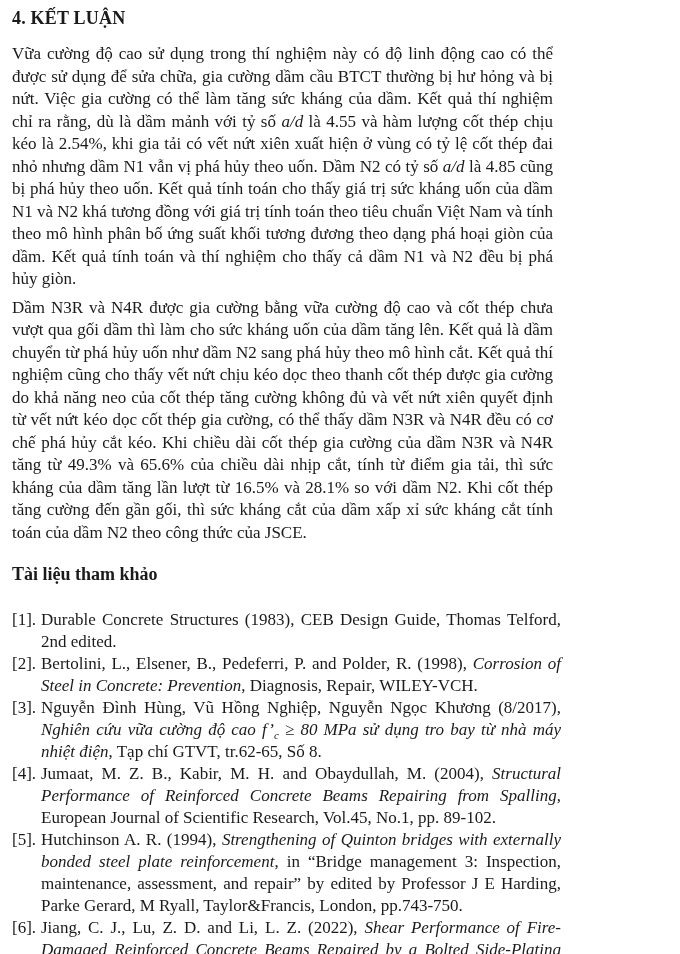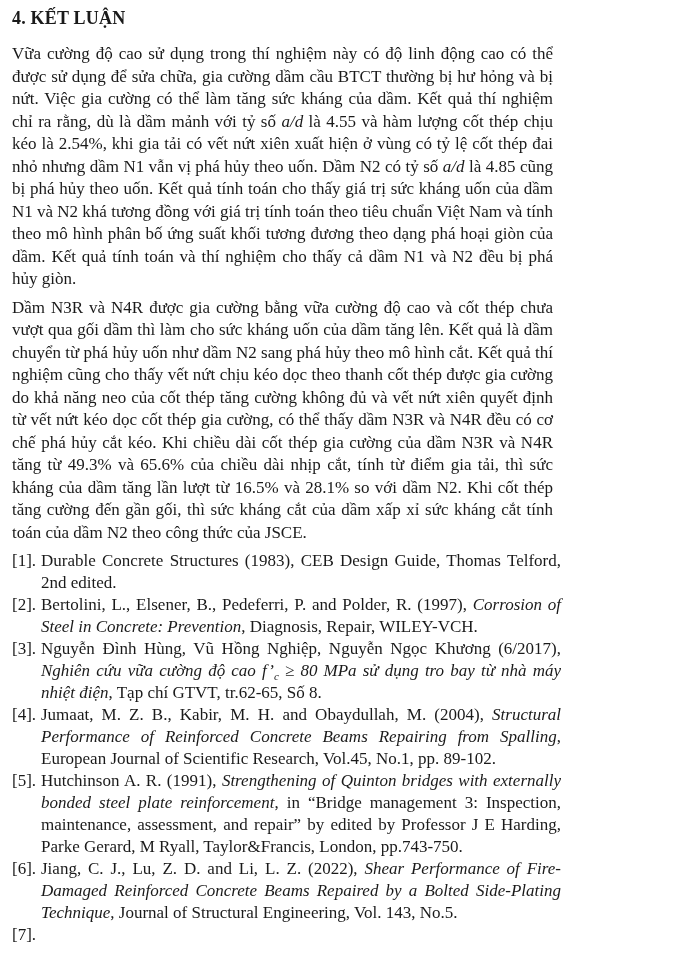--- a/index.html
+++ b/index.html
@@ -66,41 +66,42 @@
 <body>
 
 <div class="page">
 
   <h1 class="sec-title">4. KẾT LUẬN</h1>
 
   <p class="para"><span>Vữa cường độ cao sử dụng trong thí nghiệm này có độ linh động cao có thể được sử dụng để sửa chữa, gia cường dầm cầu BTCT thường bị hư hỏng và bị nứt. Việc gia cường có thể làm tăng sức kháng của dầm. Kết quả thí nghiệm chỉ ra rằng, dù là dầm mảnh với tỷ số </span><span style="font-style: italic;">a/d</span><span> là 4.55 và hàm lượng cốt thép chịu kéo là 2.54%, khi gia tải có vết nứt xiên xuất hiện ở vùng có tỷ lệ cốt thép đai nhỏ nhưng dầm N1 vẫn vị phá hủy theo uốn. Dầm N2 có tỷ số </span><span style="font-style: italic;">a/d</span><span> là 4.85 cũng bị phá hủy theo uốn. Kết quả tính toán cho thấy giá trị sức kháng uốn của dầm N1 và N2 khá tương đồng với giá trị tính toán theo tiêu chuẩn Việt Nam và tính theo mô hình phân bố ứng suất khối tương đương theo dạng phá hoại giòn của dầm. Kết quả tính toán và thí nghiệm cho thấy cả dầm N1 và N2 đều bị phá hủy giòn.</span></p>
 
   <p class="para"><span>Dầm N3R và N4R được gia cường bằng vữa cường độ cao và cốt thép chưa vượt qua gối dầm thì làm cho sức kháng uốn của dầm tăng lên. Kết quả là dầm chuyển từ phá hủy uốn như dầm N2 sang phá hủy theo mô hình cắt. Kết quả thí nghiệm cũng cho thấy vết nứt chịu kéo dọc theo thanh cốt thép được gia cường do khả năng neo của cốt thép tăng cường không đủ và vết nứt xiên quyết định từ vết nứt kéo dọc cốt thép gia cường, có thể thấy dầm N3R và N4R đều có cơ chế phá hủy cắt kéo. Khi chiều dài cốt thép gia cường của dầm N3R và N4R tăng từ 49.3% và 65.6% của chiều dài nhịp cắt, tính từ điểm gia tải, thì sức kháng của dầm tăng lần lượt từ 16.5% và 28.1% so với dầm N2. Khi cốt thép tăng cường đến gần gối, thì sức kháng cắt của dầm xấp xỉ sức kháng cắt tính toán của dầm N2 theo công thức của JSCE.</span></p>
 
+  <h2 class="ref-title">Tài liệu tham khảo</h2>
 
   <ol class="refs">
     <li class="ref">
       <span class="marker">[1].</span>
       <span class="ref-text"><span>Durable Concrete Structures (1983), </span><span style="">CEB Design Guide</span><span>, Thomas Telford, 2nd edited.</span></span>
     </li>
     <li class="ref">
       <span class="marker">[2].</span>
-      <span class="ref-text"><span>Bertolini, L., Elsener, B., Pedeferri, P. and Polder, R. (1997), </span><span style="font-style: italic;">Corrosion of Steel in Concrete: Prevention</span><span>, Diagnosis, Repair, WILEY-VCH.</span></span>
+      <span class="ref-text"><span>Bertolini, L., Elsener, B., Pedeferri, P. and Polder, R. (1998), </span><span style="font-style: italic;">Corrosion of Steel in Concrete: Prevention</span><span>, Diagnosis, Repair, WILEY-VCH.</span></span>
     </li>
     <li class="ref">
       <span class="marker">[3].</span>
-      <span class="ref-text"><span>Nguyễn Đình Hùng, Vũ Hồng Nghiệp, Nguyễn Ngọc Khương (6/2017), </span><span style="font-style: italic;">Nghiên cứu vữa cường độ cao f’</span><sub style="font-style: italic;">c</sub><span style="font-style: italic;"> ≥ 80 MPa sử dụng tro bay từ nhà máy nhiệt điện</span><span>, Tạp chí GTVT, tr.62-65, Số 8.</span></span>
+      <span class="ref-text"><span>Nguyễn Đình Hùng, Vũ Hồng Nghiệp, Nguyễn Ngọc Khương (8/2017), </span><span style="font-style: italic;">Nghiên cứu vữa cường độ cao f’</span><sub style="font-style: italic;">c</sub><span style="font-style: italic;"> ≥ 80 MPa sử dụng tro bay từ nhà máy nhiệt điện</span><span>, Tạp chí GTVT, tr.62-65, Số 8.</span></span>
     </li>
     <li class="ref">
       <span class="marker">[4].</span>
       <span class="ref-text"><span>Jumaat, M. Z. B., Kabir, M. H. and Obaydullah, M. (2004), </span><span style="font-style: italic;">Structural Performance of Reinforced Concrete Beams Repairing from Spalling</span><span>, European Journal of Scientific Research, Vol.45, No.1, pp. 89-102.</span></span>
     </li>
     <li class="ref">
       <span class="marker">[5].</span>
-      <span class="ref-text"><span>Hutchinson A. R. (1991), </span><span style="font-style: italic;">Strengthening of Quinton bridges with externally bonded steel plate reinforcement</span><span>, in “Bridge management 3: Inspection, maintenance, assessment, and repair” by  edited by Professor J E Harding, Parke Gerard, M Ryall, Taylor&amp;Francis, London, pp.743-750.</span></span>
+      <span class="ref-text"><span>Hutchinson A. R. (1994), </span><span style="font-style: italic;">Strengthening of Quinton bridges with externally bonded steel plate reinforcement</span><span>, in “Bridge management 3: Inspection, maintenance, assessment, and repair” by  edited by Professor J E Harding, Parke Gerard, M Ryall, Taylor&amp;Francis, London, pp.743-750.</span></span>
     </li>
     <li class="ref">
       <span class="marker">[6].</span>
       <span class="ref-text"><span>Jiang, C. J., Lu, Z. D. and Li, L. Z. (2022), </span><span style="font-style: italic;">Shear Performance of Fire-Damaged Reinforced Concrete Beams Repaired by a Bolted Side-Plating Technique</span><span>, Journal of Structural Engineering, Vol. 143, No.5.</span></span>
     </li>
     <li class="ref">
       <span class="marker">[7].</span>
     </li>
   </ol>
 

